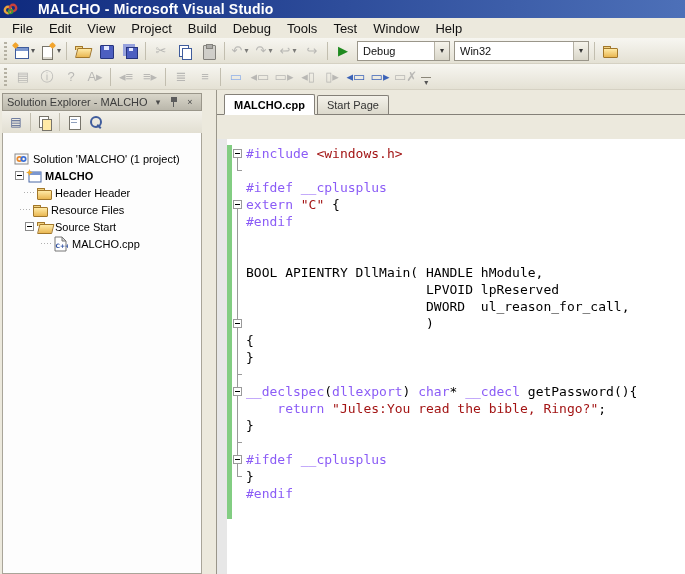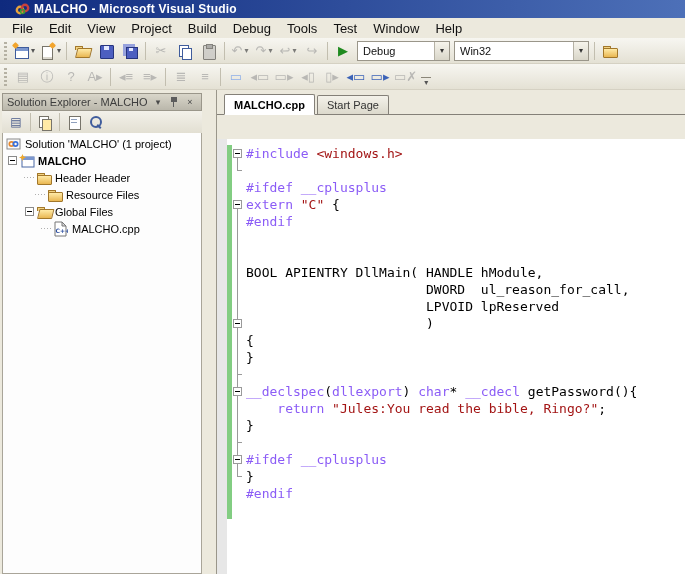--- a/index.html
+++ b/index.html
@@ -1,22 +1,22 @@
 <!DOCTYPE html>
 <html><head>
 <meta charset="utf-8">
 <style>
   * { box-sizing: border-box; margin: 0; padding: 0; }
   html,body { width:685px; height:574px; overflow:hidden;
     font-family:"Liberation Sans", sans-serif; background:#ece9dd; }
 
   
   .titlebar{height:18px; background:linear-gradient(to right,#0f2a7e,#4d70b8);
-    display:flex; align-items:center; padding-left:15px; color:#fff;
-    font-size:12px; font-weight:bold; letter-spacing:.2px;}
+    display:flex; align-items:center; padding-left:3px; color:#fff;
+    font-size:14px; font-weight:bold; letter-spacing:.2px;gap:16px;}
   .titlebar .app-icon{width:15px;height:14px;margin-right:4px;flex:0 0 auto;}
 
   
   .menubar{height:20px; display:flex; align-items:center; padding-left:4px;
     background:#ece9dd; font-size:13px; color:#111;}
   .menu-item{padding:2px 8px; cursor:default;}
 
   
   .toolbar{height:26px; display:flex; align-items:center;
     background:linear-gradient(#f7f6f1,#e4e1d4); border-bottom:1px solid #d5d1c3;
@@ -347,31 +347,31 @@
         </span>
         <span class="tb-sep"></span>
         <span class="tb-btn">
           <span class="mi i-page"></span>
         </span>
         <span class="tb-btn">
           <span class="mi i-mag"></span>
         </span>
       </div>
     <div class="tree">
-        <div class="tree-row" style="padding-left: 3px;">
+        <div class="tree-row" style="padding-left: 11px; margin-top: 15px;">
           <span class="tree-ico">
             <svg width="15" height="14" viewBox="0 0 15 14">
               <rect x="1" y="2" width="13" height="10" fill="#fafafa" stroke="#8a8a8a"></rect>
               <circle cx="5.5" cy="7" r="2.2" fill="none" stroke="#e8892d" stroke-width="1.7"></circle>
               <circle cx="9.5" cy="7" r="2.2" fill="none" stroke="#3a6fd8" stroke-width="1.7"></circle>
             </svg>
           </span>
           <span class="lbl">Solution 'MALCHO' (1 project)</span>
         </div>
-        <div class="tree-row" style="padding-left: 3px;">
+        <div class="tree-row" style="padding-left: 10px;">
           <span class="exp-slot">
             <span class="exp-box"></span>
           </span>
           <span class="tree-ico">
             <svg width="16" height="14" viewBox="0 0 16 14">
               <rect x="3" y="3" width="12" height="10" fill="#fff" stroke="#4a69a5"></rect>
               <rect x="3" y="3" width="12" height="3" fill="#7b97cf"></rect>
               <path d="M3.5 0 L4.5 2.5 L7 3.5 L4.5 4.5 L3.5 7 L2.5 4.5 L0 3.5 L2.5 2.5 Z" fill="#f0a929"></path>
             </svg>
           </span>
@@ -379,37 +379,37 @@
         </div>
         <div class="tree-row" style="padding-left: 20px;">
           <span class="exp-slot">
             <span class="guide"></span>
           </span>
           <span class="tree-ico">
             <span class="mi i-folder"></span>
           </span>
           <span class="lbl">Header Header</span>
         </div>
-        <div class="tree-row" style="padding-left: 31px; text-align: right;">
+        <div class="tree-row" style="padding-left: 16px; text-align: right;">
           <span class="exp-slot">
             <span class="guide"></span>
           </span>
           <span class="tree-ico">
             <span class="mi i-folder"></span>
           </span>
           <span class="lbl">Resource Files</span>
         </div>
         <div class="tree-row" style="padding-left: 20px;">
           <span class="exp-slot">
             <span class="exp-box"></span>
           </span>
           <span class="tree-ico">
             <span class="mi i-folder i-folder-open"></span>
           </span>
-          <span class="lbl">Global Files</span>
+          <span class="lbl">Source Start</span>
         </div>
         <div class="tree-row" style="padding-left: 37px;">
           <span class="exp-slot">
             <span class="guide"></span>
           </span>
           <span class="tree-ico">
             <svg width="15" height="16" viewBox="0 0 15 16">
               <path d="M2 1 h7 l4 4 v10 h-11 z" fill="#fff" stroke="#777"></path>
               <path d="M9 1 l4 4 h-4 z" fill="#dcdcdc" stroke="#777"></path>
               <text x="2.5" y="12" font-size="6" font-weight="bold" fill="#2d4fa0" font-family="DejaVu Sans, sans-serif">C++</text>
@@ -465,25 +465,25 @@
           <div class="code-line">
             <span class="fold f-l"></span>
             <span class="ltext"></span>
           </div>
           <div class="code-line">
             <span class="fold f-l"></span>
             <span class="ltext"><span class="c-p">BOOL APIENTRY DllMain( HANDLE hModule,</span></span>
           </div>
           <div class="code-line">
             <span class="fold f-l"></span>
+            <span class="ltext"><span class="c-p">                       LPVOID lpReserved</span></span>
+          </div>
+          <div class="code-line">
+            <span class="fold f-l"></span>
             <span class="ltext"><span class="c-p">                       DWORD  ul_reason_for_call,</span></span>
-          </div>
-          <div class="code-line">
-            <span class="fold f-l"></span>
-            <span class="ltext"><span class="c-p">                       LPVOID lpReserved</span></span>
           </div>
           <div class="code-line">
             <span class="fold f-mt">
               <span class="fbox"></span>
             </span>
             <span class="ltext"><span class="c-p">                       )</span></span>
           </div>
           <div class="code-line">
             <span class="fold f-l"></span>
             <span class="ltext"><span class="c-p">{</span></span>

